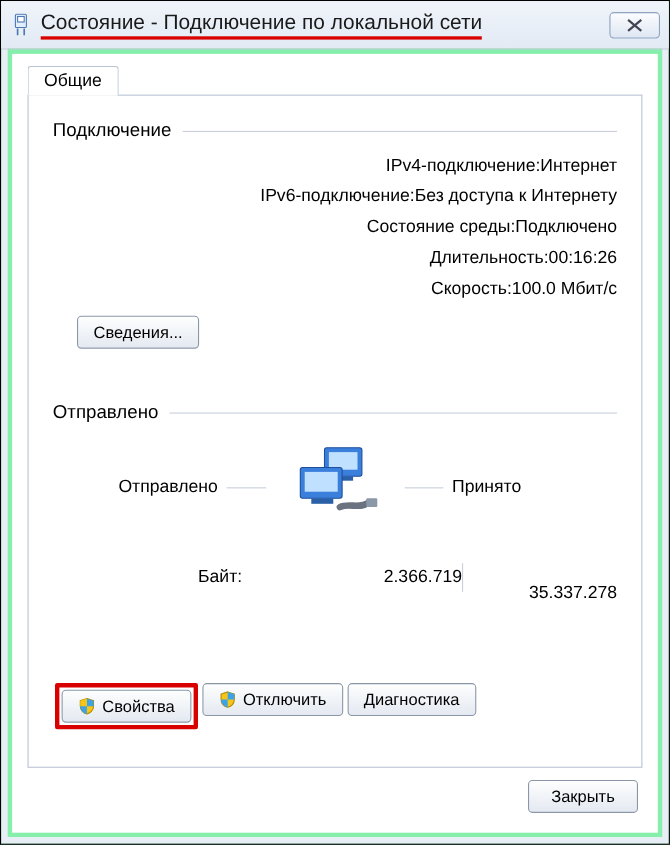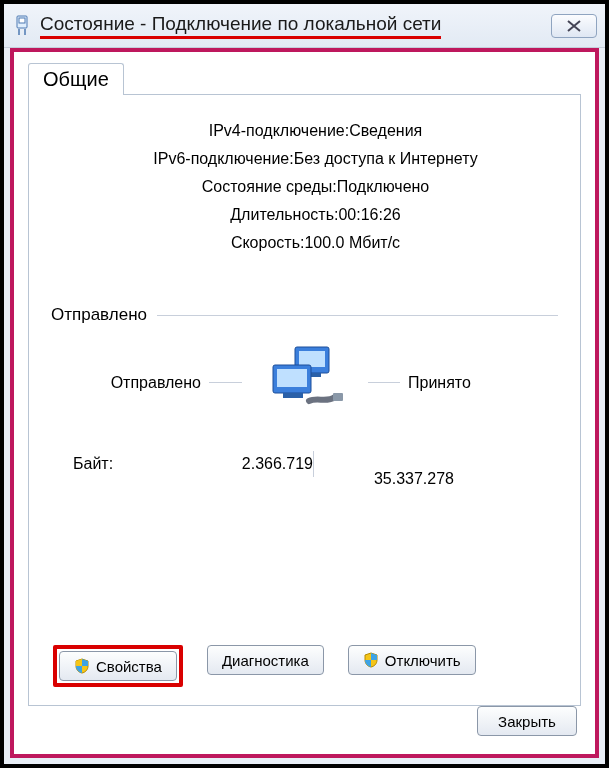--- a/index.html
+++ b/index.html
@@ -8,22 +8,22 @@
     font-family: "Segoe UI", Tahoma, sans-serif;
     font-size: 15px;
     background: #c0c0c0;
     width: 609px;
     height: 768px;
     overflow: hidden;
   }
   .window {
     width: 609px;
     height: 768px;
-    background: #be185d;
-    border: 4px solid #000000;
+    background: #86efac;
+    border: 1px solid #000000;
     box-shadow: inset 0 0 0 6px #e8eef6;
     position: relative;
   }
   .titlebar {
     height: 44px;
     display: flex;
     align-items: center;
     padding: 0 8px;
     background: linear-gradient(#f0f4fa,#e2eaf4);
     border-bottom: 1px solid #c5cedb;
@@ -59,42 +59,42 @@
   }
   .tabstrip {
     display:flex;
     padding: 10px 0 0 14px;
   }
   .tab {
     border:1px solid #b8c4d3;
     border-bottom:none;
     background:#fff;
     padding:4px 14px;
-    font-size:20px;
+    font-size:16px;
     border-radius:3px 3px 0 0;
     position:relative;
     top:1px;
     z-index:2;
   }
   .tabpage {
     margin: 0 14px 14px 14px;
     border:1px solid #b8c4d3;
     padding: 22px 22px 16px 22px;
     height: 612px;
     position:relative;
   }
   .group-head {
     display:flex; align-items:center;
     font-size:17px;
     margin-bottom: 8px;
   }
   .group-head .line {
     flex:1; height:1px; background:#c8cfdb; margin-left:10px;
   }
-  .kv { display:flex; justify-content:center; padding:5px 0 5px 22px; font-size:16px;}
+  .kv { display:flex; justify-content:flex-end; padding:5px 0 5px 22px; font-size:16px;}
   .kv .k { }
   .kv .v { }
   .btn {
     display:inline-flex; align-items:center; justify-content:center;
     height:30px;
     padding: 0 14px;
     font-size:15px;
     border:1px solid #8b97a8;
     border-radius:4px;
     background:linear-gradient(#fdfefe,#e4e9f1);
@@ -112,30 +112,30 @@
     display:flex; align-items:center; justify-content:space-between;
     padding: 10px 0 0 0;
   }
   .act-center { flex:0 0 auto; width:110px; text-align:center; }
   .act-dash { flex:1; height:1px; background:#c8cfdb; margin:0 8px; position:relative; top:0;}
   .act-label-left, .act-label-right { font-size:16px; }
   .act-label-left { text-align:right; width:150px;}
   .act-label-right { text-align:left; width:150px;}
   .netimg { width:88px; height:76px; display:inline-block; }
   .bytes-row {
-    display:flex; justify-content:flex-start; align-items:center;
+    display:flex; justify-content:flex-end; align-items:center;
     padding: 18px 0 0 22px; font-size:16px;
   }
   .bytes-row .sep { width:1px; height:26px; background:#c8cfdb; }
   .bytes-row .c1 { width:100px; }
   .bytes-row .c2 { width:140px; text-align:right; }
   .bytes-row .c3 { width:140px; text-align:right;margin-top:30px; }
   .btnrow {
-    display:flex; gap:24px; padding-left:2px;
-    position:absolute; bottom:18px; left:22px;
+    display:flex; gap:4px; padding-left:2px;
+    position:absolute; bottom:34px; left:22px;
   }
   .highlight-red {
     border:4px solid #d90000;
     padding:2px;
     border-radius:2px;
     display:inline-flex;
   }
   .close-row {
     position:absolute;
     right:18px; bottom:18px;
@@ -165,42 +165,51 @@
     </div>
   </div>
 
   <div class="client">
     <div class="tabstrip">
       <div class="tab">Общие</div>
     </div>
 
     <div class="tabpage">
 
+      <div class="group-head">
+        <span>Подключение</span>
+        <span class="line"></span>
+      </div>
 
       <div class="kv">
         <span class="k">IPv4-подключение:</span>
-        <span class="v">Сведения</span>
+        <span class="v">Интернет</span>
       </div>
       <div class="kv">
         <span class="k">IPv6-подключение:</span>
         <span class="v">Без доступа к Интернету</span>
       </div>
       <div class="kv">
         <span class="k">Состояние среды:</span>
         <span class="v">Подключено</span>
       </div>
       <div class="kv">
         <span class="k">Длительность:</span>
         <span class="v">00:16:26</span>
       </div>
       <div class="kv">
         <span class="k">Скорость:</span>
         <span class="v">100.0 Мбит/с</span>
       </div>
 
+      <div class="details-row">
+        <button class="btn">
+          <span>Сведения...</span>
+        </button>
+      </div>
 
       <div class="activity">
         <div class="group-head">
           <span>Отправлено</span>
           <span class="line"></span>
         </div>
 
         <div class="act-row">
           <span class="act-label-left">Отправлено</span>
           <span class="act-dash"></span>
@@ -240,32 +249,32 @@
                 <path d="M8 1 L14 3 V8 C14 12 11 14.5 8 15 C5 14.5 2 12 2 8 V3 Z" fill="#f5c518" stroke="#b48a00"></path>
                 <path d="M8 1 L14 3 V8 L8 8 Z" fill="#3da3e6"></path>
                 <path d="M8 8 L2 8 V3 L8 1 Z" fill="#f5c518"></path>
                 <path d="M8 8 L8 15 C5 14.5 2 12 2 8 Z" fill="#3da3e6"></path>
               </svg>
             </span>
             <span>Свойства</span>
           </button>
         </span>
         <button class="btn">
-          <span>Диагностика</span>
-        </button>
-        <button class="btn">
           <span class="shield">
             <svg viewBox="0 0 16 16" width="16" height="16">
               <path d="M8 1 L14 3 V8 C14 12 11 14.5 8 15 C5 14.5 2 12 2 8 V3 Z" fill="#f5c518" stroke="#b48a00"></path>
               <path d="M8 1 L14 3 V8 L8 8 Z" fill="#3da3e6"></path>
               <path d="M8 8 L8 15 C5 14.5 2 12 2 8 Z" fill="#3da3e6"></path>
             </svg>
           </span>
           <span>Отключить</span>
         </button>
+        <button class="btn">
+          <span>Диагностика</span>
+        </button>
       </div>
 
     </div>
 
     <div class="close-row">
       <button class="btn">
         <span>Закрыть</span>
       </button>
     </div>
   </div>

